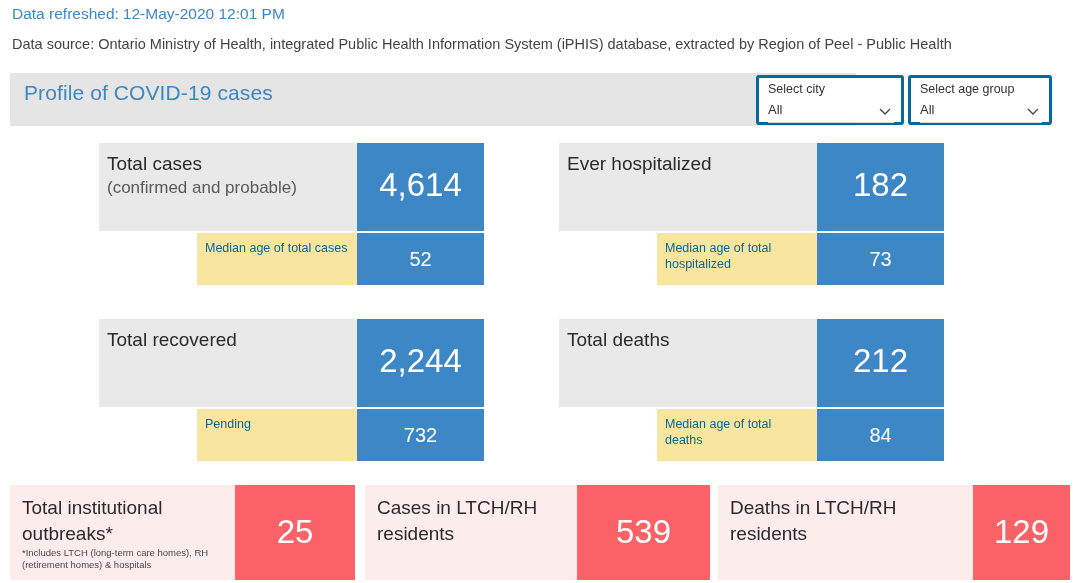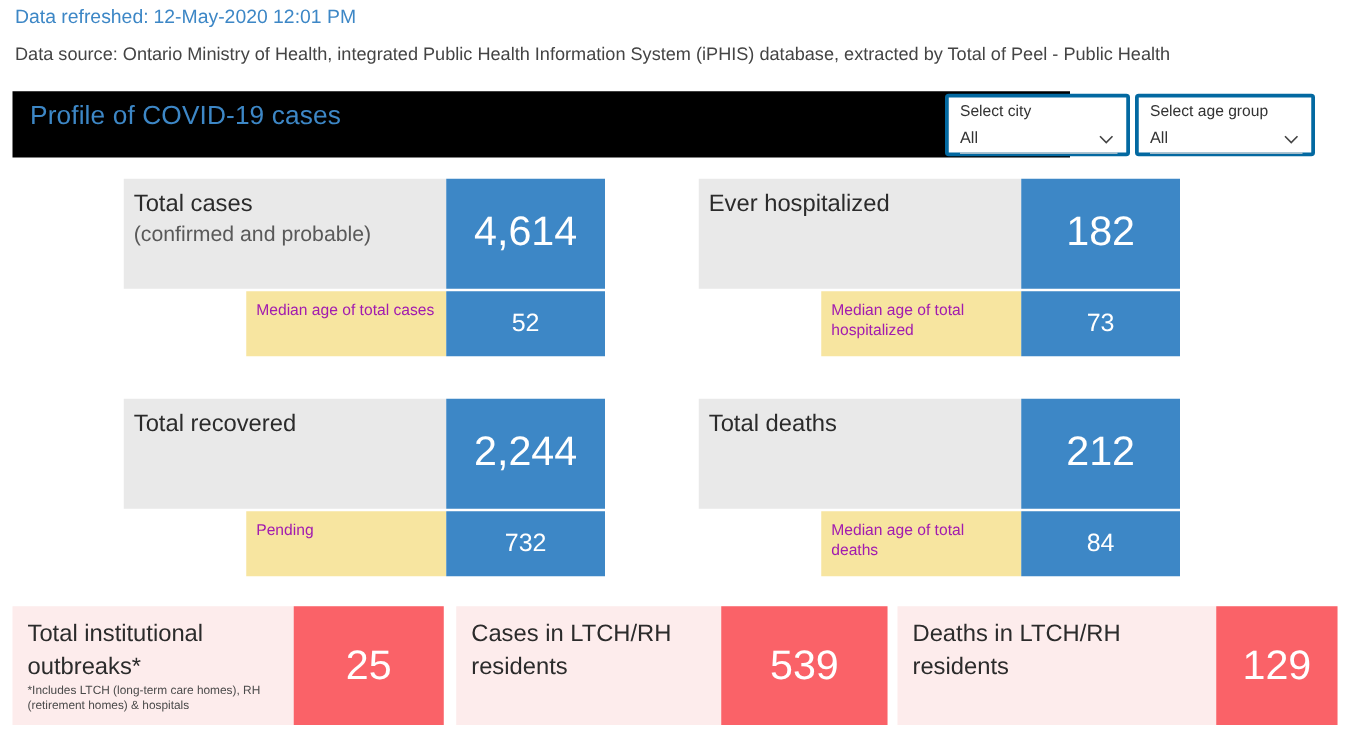--- a/index.html
+++ b/index.html
@@ -34,21 +34,21 @@
     white-space: nowrap;
   }
 
   
   .header-band {
     position: absolute;
     left: 10px;
     top: 73px;
     width: 846px;
     height: 53px;
-    background: #000000;
+    background: #e5e5e5;
     box-sizing: border-box;
   }
   .header-title {
     position: absolute;
     left: 14px;
     top: 8px;
     font-size: 21px;
     color: #3d87c6;
     letter-spacing: 0.1px;
     white-space: nowrap;
@@ -158,21 +158,21 @@
     left: 98px;
     top: 90px;
     width: 160px;
     height: 52px;
     background: #f7e5a0;
     box-sizing: border-box;
     padding: 7px 6px 0 8px;
   }
   .kpi-sub-label {
     font-size: 12.5px;
-    color: #a21caf;
+    color: #0369a1;
     line-height: 16px;
   }
   .kpi-sub-value-box {
     position: absolute;
     left: 258px;
     top: 90px;
     width: 127px;
     height: 52px;
     background: #3d87c6;
   }
@@ -236,21 +236,21 @@
     line-height: 42px;
   }
 </style>
 </head>
 <body>
 
 <div class="meta-refreshed">
   <span class="label">Data refreshed:</span><span>12-May-2020 12:01 PM</span>
 </div>
 
-<div class="meta-source">Data source: Ontario Ministry of Health, integrated Public Health Information System (iPHIS) database, extracted by Total of Peel - Public Health</div>
+<div class="meta-source">Data source: Ontario Ministry of Health, integrated Public Health Information System (iPHIS) database, extracted by Region of Peel - Public Health</div>
 
 <div class="header-band">
   <div class="header-title">Profile of COVID-19 cases</div>
 </div>
 
 <div class="slicer city">
   <div class="slicer-label">Select city</div>
   <div class="slicer-control">
     <span class="slicer-value">All</span>
     <span class="chevron">

